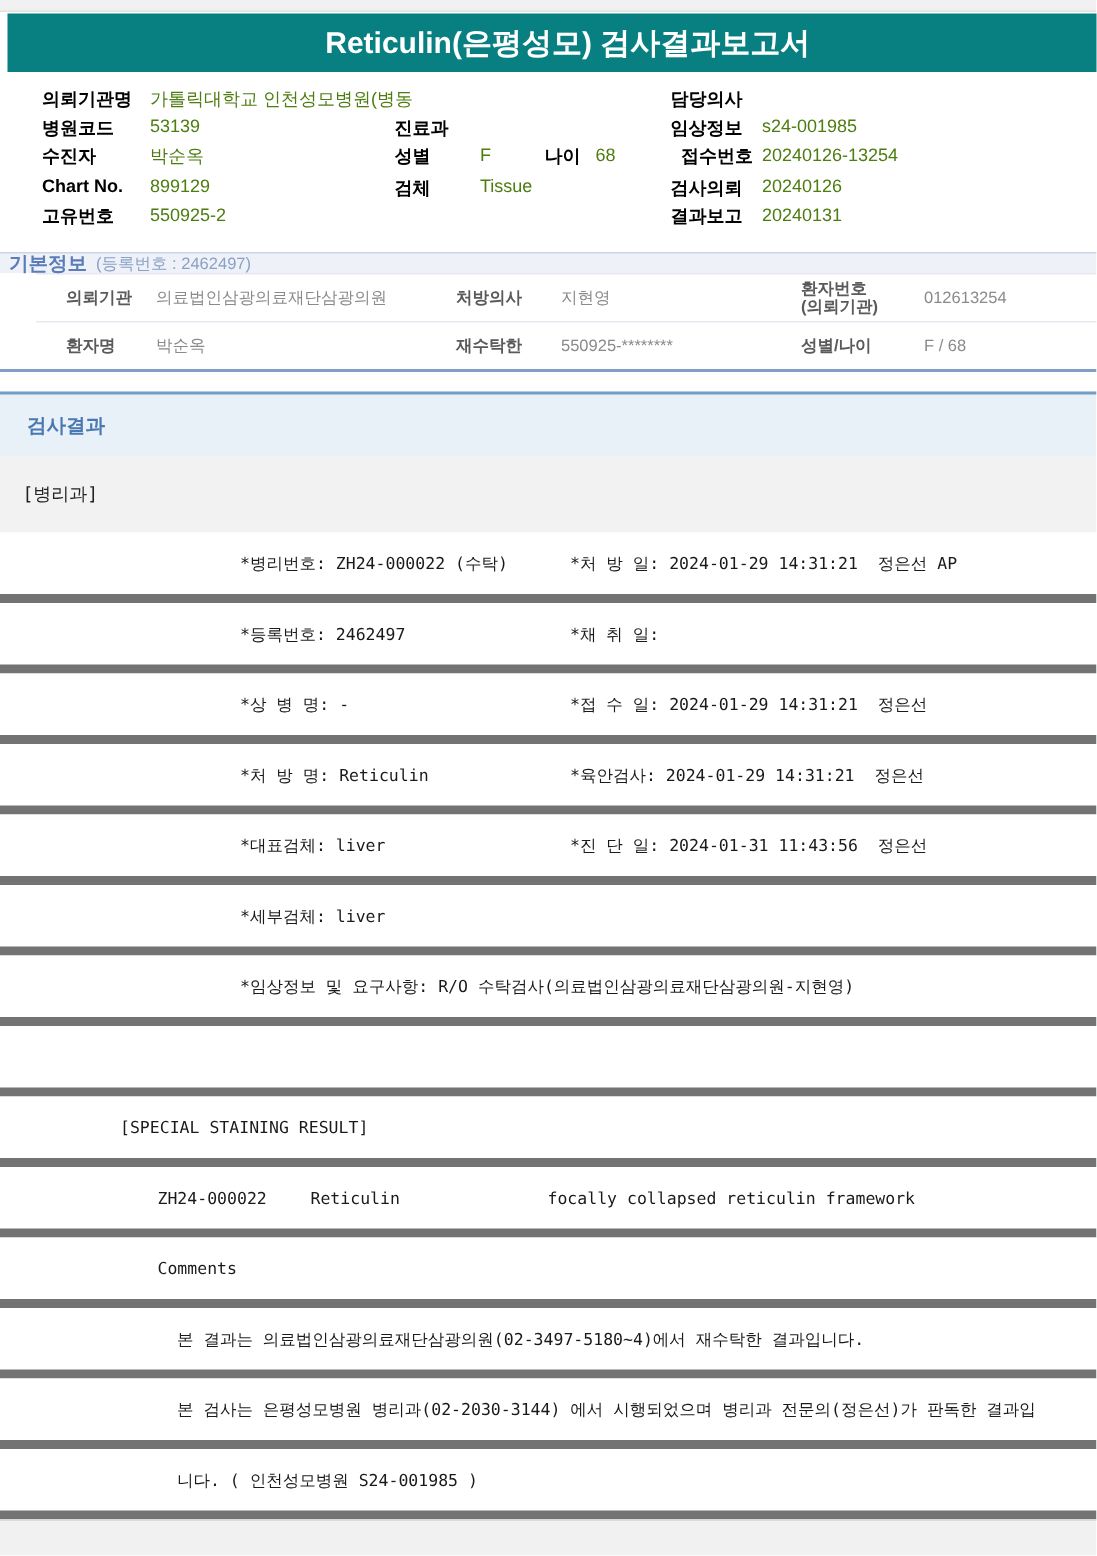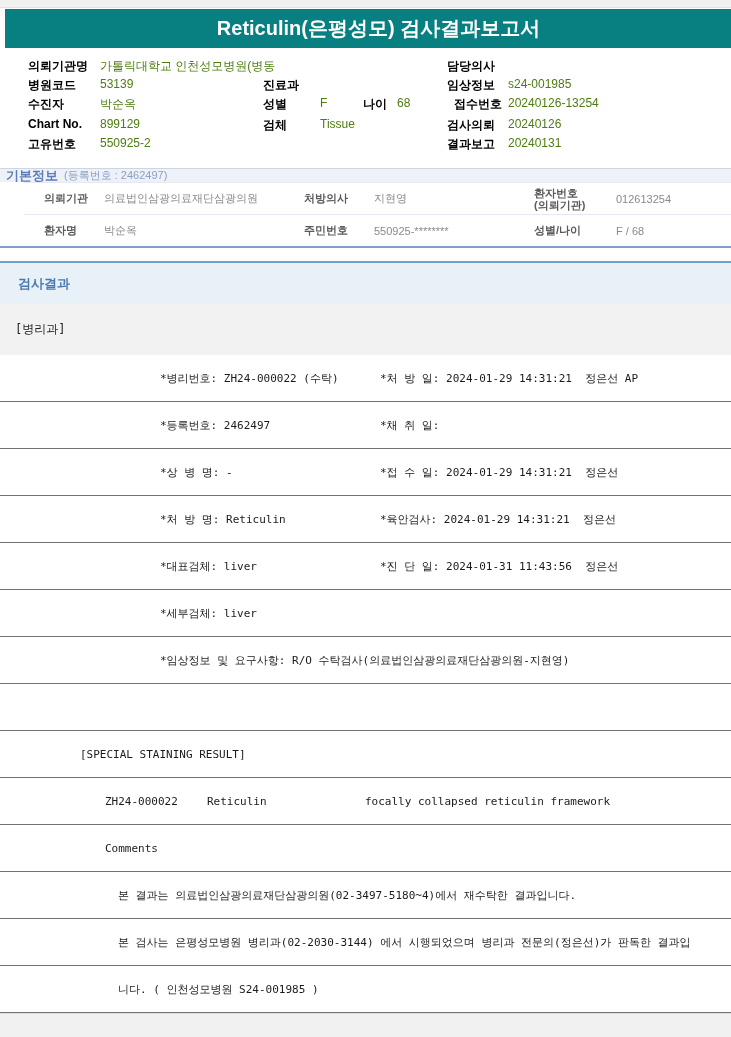--- a/index.html
+++ b/index.html
@@ -40,21 +40,21 @@
   .results-band { position:absolute; top:261px; left:0; width:731px; height:43px;
     background:#e9f1f8; border-top:2px solid #739fc7; box-sizing:border-box;
     display:flex; align-items:center; padding-left:18px; }
   .results-band .t { color:#4a78b0; font-weight:bold; font-size:13px; }
 
   
   .content { position:absolute; top:304px; left:0; width:731px; }
   .dept-row { height:51px; background:#f2f2f2; display:flex; align-items:center;
     padding-left:15px; box-sizing:border-box;
     font-family:"DejaVu Sans Mono", monospace; font-size:12px; color:#222; }
-  .row { position:relative; height:47px; border-bottom:1px solid #737373;
+  .row { position:relative; height:47px; border-bottom:6px solid #737373;
     box-sizing:border-box; font-family:"DejaVu Sans Mono", monospace;
     font-size:11px; color:#1a1a1a; white-space:pre; background:#fff; }
   .row span { position:absolute; top:50%; transform:translateY(-50%); }
   .cl { left:160px; }
   .cr { left:380px; }
   .special { left:80px; }
   .code { left:105px;text-align:center; }
   .stain { left:207px; }
   .finding { left:365px; }
   .comments { left:105px; }
@@ -116,21 +116,21 @@
       <span class="bl">의뢰기관</span>
       <span class="bv">의료법인삼광의료재단삼광의원</span>
       <span class="bl">처방의사</span>
       <span class="bv">지현영</span>
       <span class="bl2"><span>환자번호</span><br><span>(의뢰기관)</span></span>
       <span class="bv">012613254</span>
     </div>
     <div class="basic-row">
       <span class="bl">환자명</span>
       <span class="bv">박순옥</span>
-      <span class="bl">주민번호</span>
+      <span class="bl">재수탁한</span>
       <span class="bv">550925-********</span>
       <span class="bl">성별/나이</span>
       <span class="bv">F / 68</span>
     </div>
   </div>
 </div>
 
 <div class="results-band">
   <span class="t">검사결과</span>
 </div>

